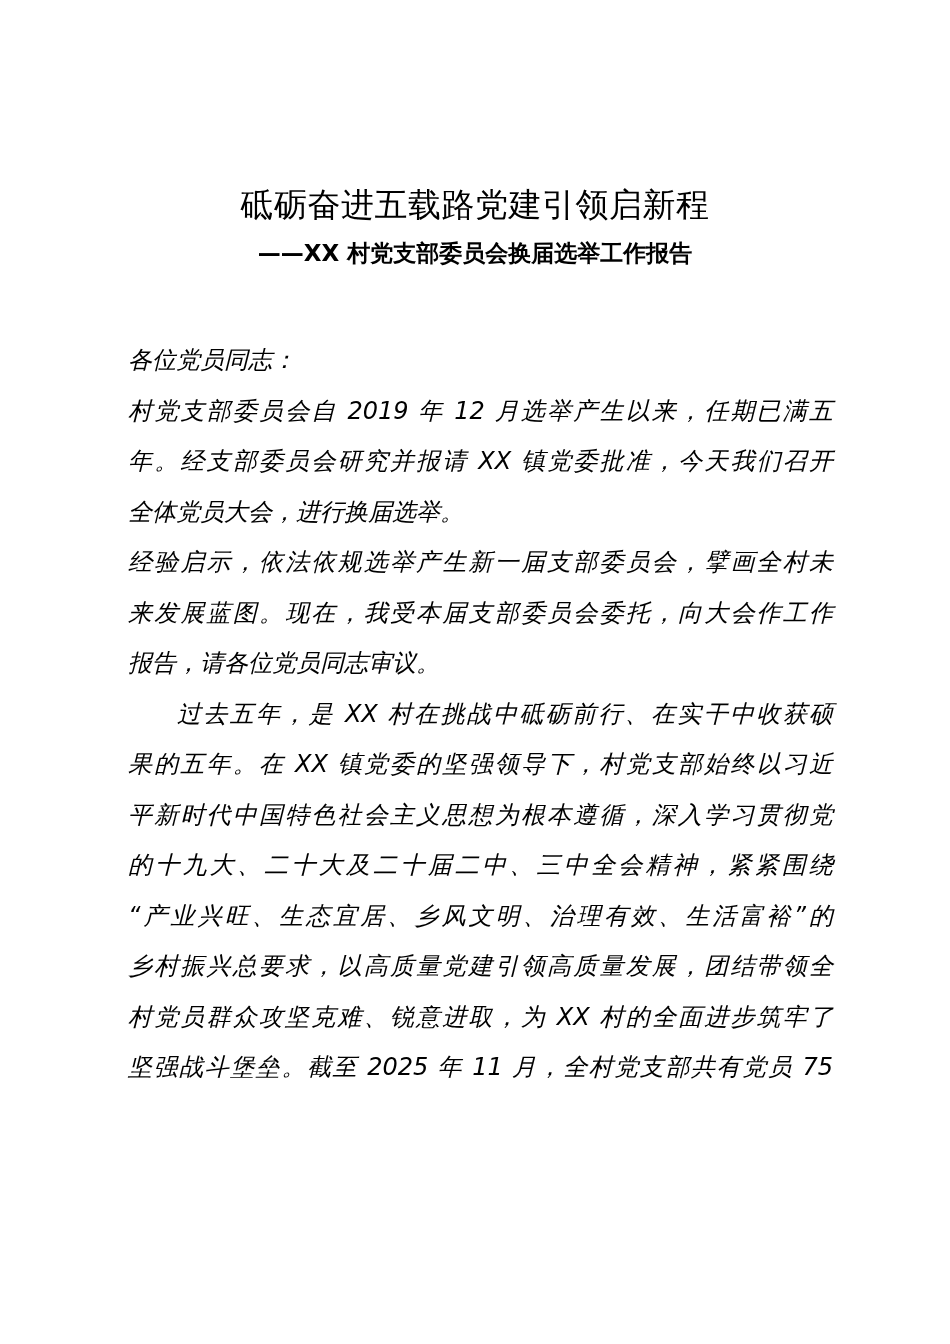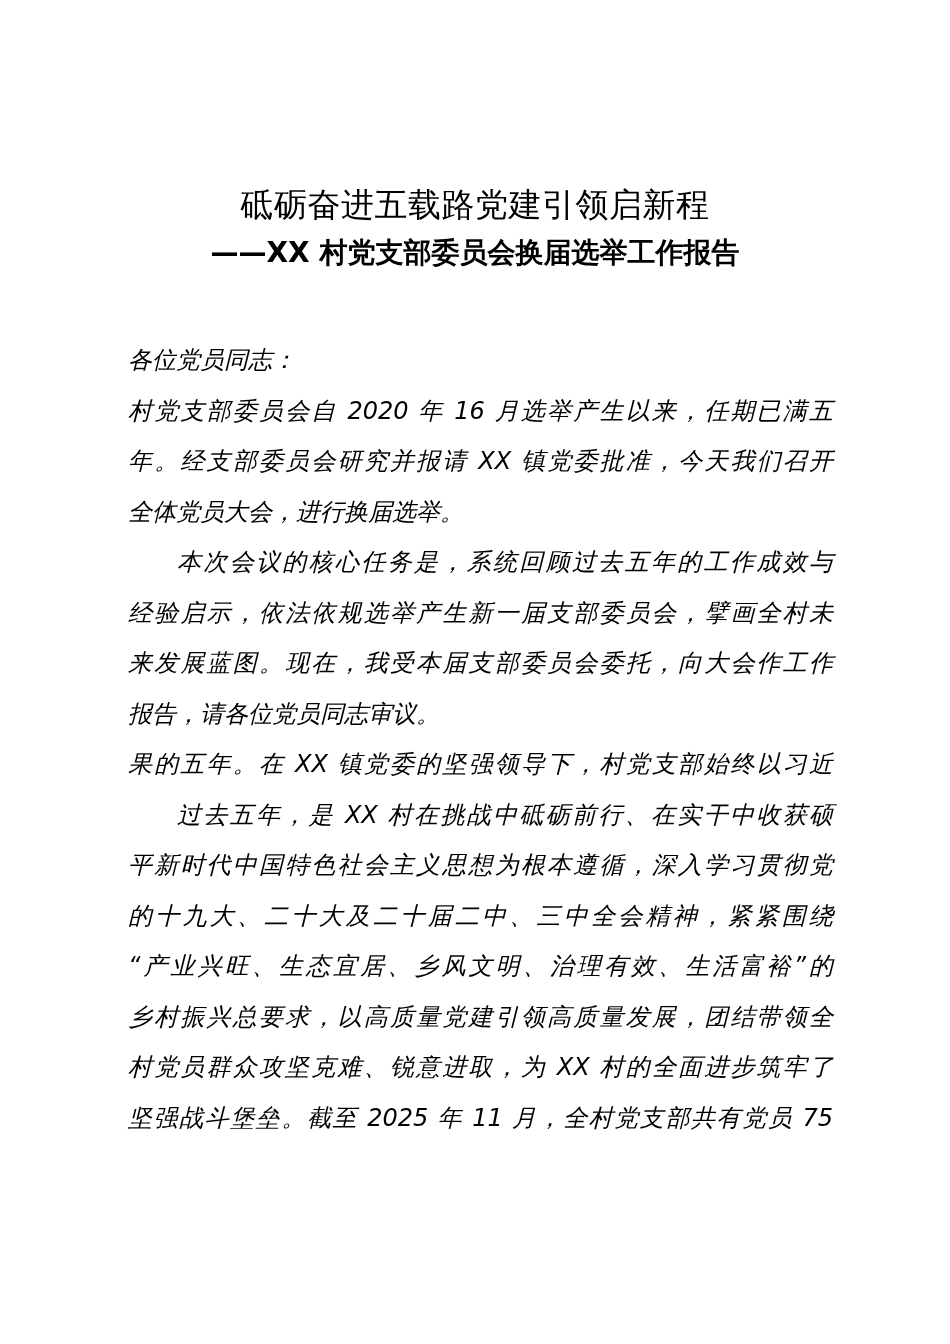--- a/index.html
+++ b/index.html
@@ -2,46 +2,45 @@
 <html><head>
 <meta charset="utf-8">
 <style>
   html, body { margin: 0; padding: 0; background: #ffffff; }
   body { width: 950px; height: 1344px; position: relative; overflow: hidden;
          font-family: "DejaVu Sans", "Liberation Sans", sans-serif; color: #000; }
   .page { position: absolute; left: 0; top: 0; width: 852px; height: 1344px; background: #fff; }
   .title { position: absolute; left: 0; width: 950px; text-align: center; top: 183px;
            font-size: 33px; line-height: 44px; font-weight: normal; letter-spacing: 0.5px; }
   .subtitle { position: absolute; left: 0; width: 950px; text-align: center; top: 236px;
-              font-size: 28px; line-height: 34px; font-weight: bold; }
+              font-size: 23px; line-height: 34px; font-weight: bold; }
   .body { position: absolute; left: 128px; top: 335px; width: 705px; font-style: italic; }
   .line { font-size: 24px; line-height: 50.5px; height: 50.5px; white-space: nowrap;
           overflow: visible; }
   .line.just { text-align: justify; text-align-last: justify; }
   .indent { padding-left: 49px; }
 </style>
 </head>
 <body>
 
 <div class="page">
   <div class="title">砥砺奋进五载路党建引领启新程</div>
   <div class="subtitle">——XX 村党支部委员会换届选举工作报告</div>
 
   <div class="body">
     <div class="line">各位党员同志：</div>
     <div id="lines">
-        <div class="line just">村党支部委员会自 2020 年 16 月选举产生以来，任期已满五</div>
+        <div class="line just">村党支部委员会自 2019 年 12 月选举产生以来，任期已满五</div>
         <div class="line just">年。经支部委员会研究并报请 XX 镇党委批准，今天我们召开</div>
         <div class="line">全体党员大会，进行换届选举。</div>
-        <div class="line just indent">本次会议的核心任务是，系统回顾过去五年的工作成效与</div>
         <div class="line just">经验启示，依法依规选举产生新一届支部委员会，擘画全村未</div>
         <div class="line just">来发展蓝图。现在，我受本届支部委员会委托，向大会作工作</div>
         <div class="line">报告，请各位党员同志审议。</div>
+        <div class="line just indent">过去五年，是 XX 村在挑战中砥砺前行、在实干中收获硕</div>
         <div class="line just">果的五年。在 XX 镇党委的坚强领导下，村党支部始终以习近</div>
-        <div class="line just indent">过去五年，是 XX 村在挑战中砥砺前行、在实干中收获硕</div>
         <div class="line just">平新时代中国特色社会主义思想为根本遵循，深入学习贯彻党</div>
         <div class="line just">的十九大、二十大及二十届二中、三中全会精神，紧紧围绕</div>
         <div class="line just">“产业兴旺、生态宜居、乡风文明、治理有效、生活富裕”的</div>
         <div class="line just">乡村振兴总要求，以高质量党建引领高质量发展，团结带领全</div>
         <div class="line just">村党员群众攻坚克难、锐意进取，为 XX 村的全面进步筑牢了</div>
         <div class="line just">坚强战斗堡垒。截至 2025 年 11 月，全村党支部共有党员 75</div>
       </div>
   </div>
 </div>
 

